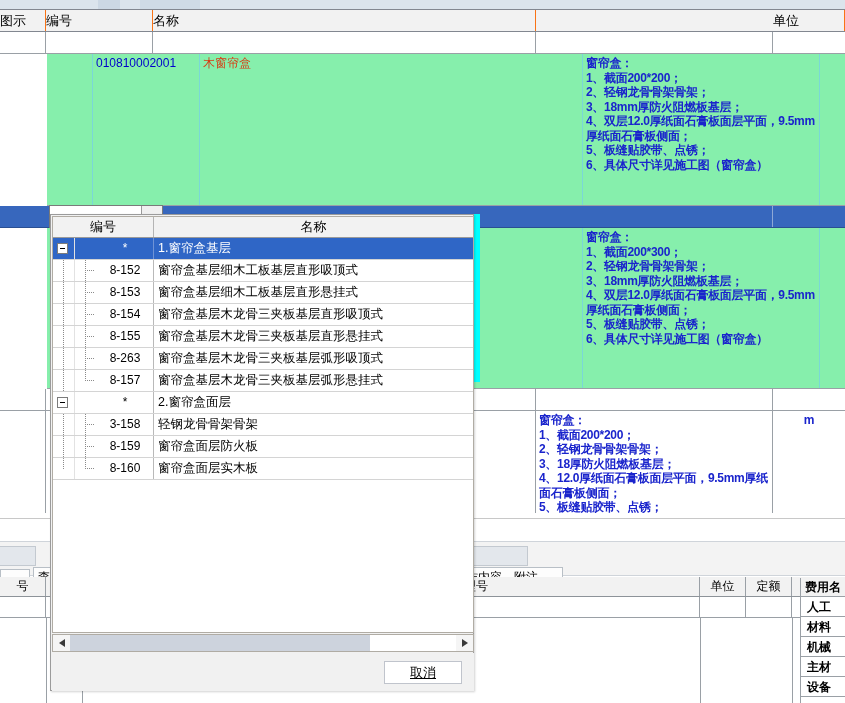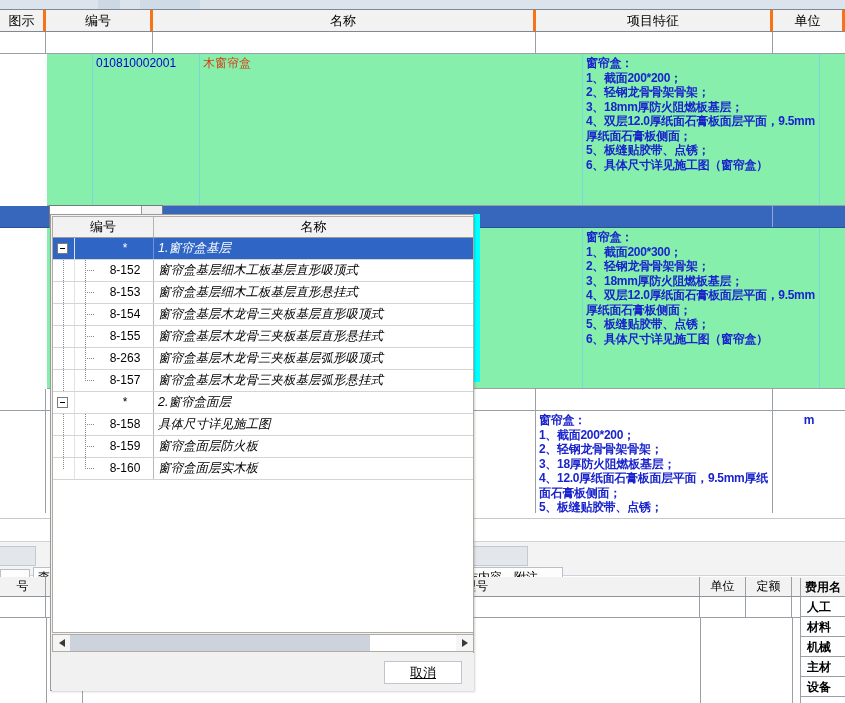--- a/index.html
+++ b/index.html
@@ -29,22 +29,22 @@
   }
   .grid-header {
     position: relative; height: 23px;
     background: #f2f2f2;
     border-top: 1px solid #828790;
     border-bottom: 1px solid #828790;
     box-sizing: border-box;
   }
   .hcell {
     position: absolute; top: 0; height: 21px; line-height: 21px;
-    text-align: center; font-size: 13px; color: #000;
-    border-right: 3px solid #f97316;
+    font-size: 13px; color: #000;
+    border-right: 1px solid #f97316;
     box-sizing: border-box; overflow: hidden; white-space: nowrap;
   }
   .row {
     position: absolute; left: 0; width: 845px;
     box-sizing: border-box;
     border-bottom: 1px solid #9aa0a6;
   }
   .cell {
     position: absolute; top: 0; bottom: 0;
     box-sizing: border-box;
@@ -216,21 +216,21 @@
   }
   .pcode {
     position: absolute; top: 0; left: 44px; width: 57px; height: 21px;
     line-height: 21px; text-align: center; font-size: 12px;
     border-right: 1px solid #b9b9b9; box-sizing: border-box;
     white-space: nowrap; overflow: hidden;
   }
   .pname {
     position: absolute; top: 0; left: 101px; right: 2px; height: 21px;
     line-height: 21px; font-size: 12.5px; padding-left: 4px;
-    white-space: nowrap; overflow: hidden; font-style: italic;
+    white-space: nowrap; overflow: hidden;
   }
   .prow.selected .pcode, .prow.selected .pname { color: #ffffff; }
   .prow.selected .pcode { border-right-color: #6f93d6; }
 
   .hscroll {
     position: absolute; left: 1px; top: 419px; width: 422px; height: 18px;
     background: #ffffff; border: 1px solid #b0aca4; box-sizing: border-box;
     display: flex; align-items: center;
   }
   .hs-arrow {
@@ -277,21 +277,20 @@
     <div class="tsq" style="left:98px;"></div>
     <div class="tsq" style="left:140px;width:60px;background:#cfdbe6;"></div>
   </div>
 
   <div class="grid">
 
     <div class="grid-header">
       <div class="hcell" style="left:0px;width:46px;">图示</div>
       <div class="hcell" style="left:46px;width:107px;">编号</div>
       <div class="hcell" style="left:153px;width:383px;">名称</div>
-      <div class="hcell" style="left:536px;width:237px;">项目特征</div>
       <div class="hcell" style="left:773px;width:72px;">单位</div>
     </div>
 
     <div class="row row-empty" style="top:23px;height:22px;">
       <div class="cell" style="left:0;width:46px;"></div>
       <div class="cell" style="left:46px;width:107px;"></div>
       <div class="cell" style="left:153px;width:383px;"></div>
       <div class="cell" style="left:536px;width:237px;"></div>
       <div class="cell" style="left:773px;width:72px;border-right:none;"></div>
     </div>
@@ -509,22 +508,22 @@
         </div>
 
         <div class="prow">
           <div class="tree-col">
               <div class="dotline"></div>
             </div>
           <div class="indent-col">
               <div class="dotline"></div>
               <div class="dotline-h"></div>
             </div>
-          <div class="pcode">8-158</div>
-          <div class="pname">具体尺寸详见施工图</div>
+          <div class="pcode">3-158</div>
+          <div class="pname">轻钢龙骨骨架骨架</div>
         </div>
 
         <div class="prow">
           <div class="tree-col">
               <div class="dotline"></div>
             </div>
           <div class="indent-col">
               <div class="dotline"></div>
               <div class="dotline-h"></div>
             </div>

